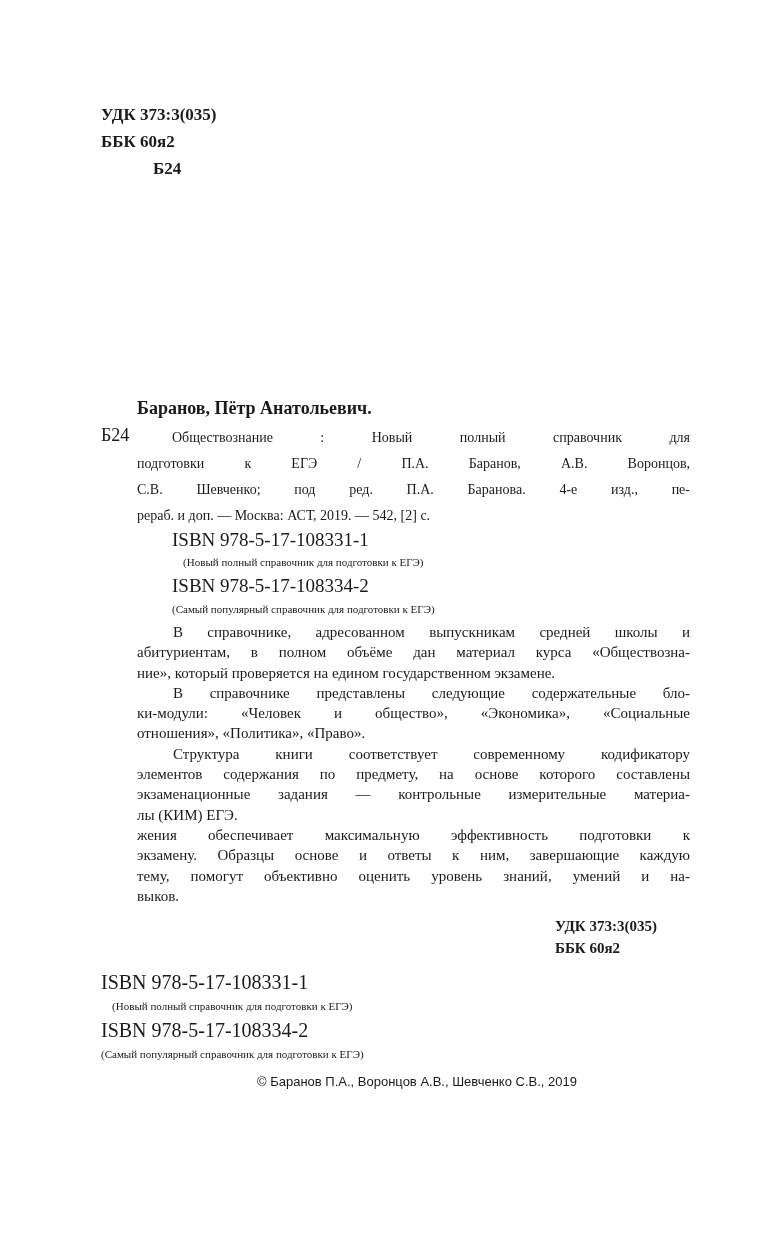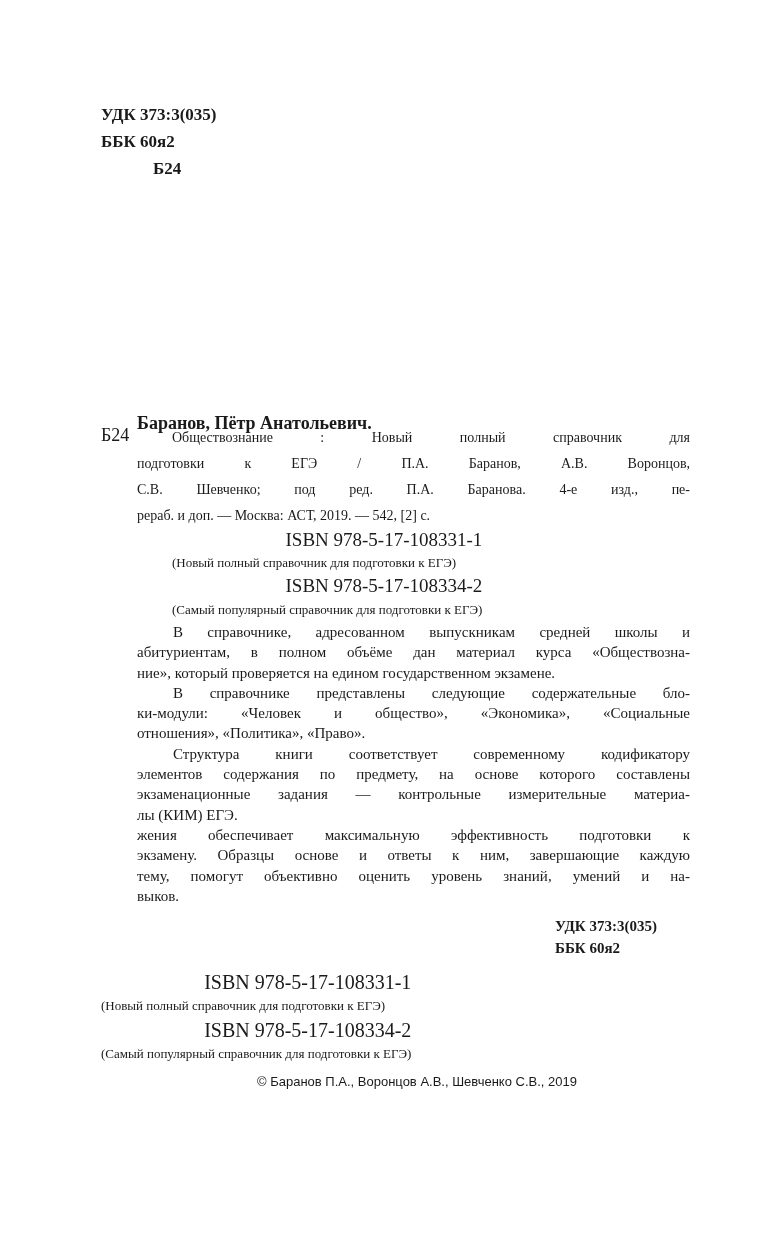--- a/index.html
+++ b/index.html
@@ -5,29 +5,29 @@
   html, body { margin: 0; padding: 0; background: #ffffff; }
   body {
     width: 769px; height: 1240px; position: relative; overflow: hidden;
     font-family: "DejaVu Serif", "Liberation Serif", serif;
     color: #1a1a1a;
   }
   .abs { position: absolute; white-space: nowrap; }
   .b { font-weight: bold; }
   .top-codes { left: 101px; top: 101px; font-size: 17px; line-height: 27px; font-family: "Liberation Serif", serif; }
   .top-codes .indent { padding-left: 52px; }
-  .author { left: 137px; top: 398px; font-size: 18px; font-weight: bold; font-family: "Liberation Serif", serif; margin-top: 15px; }
+  .author { left: 137px; top: 398px; font-size: 18px; font-weight: bold; font-family: "Liberation Serif", serif; }
   .entry-code { left: 101px; top: 425px; font-size: 18px; font-family: "Liberation Serif", serif; }
   .entry { left: 172px; top: 425px; width: 518px; font-size: 14px; line-height: 26px; font-family: "Liberation Serif", serif; white-space: normal; }
   .entry .line { display: block; text-align: justify; text-align-last: justify; }
   .entry .line.last { text-align-last: left; }
   .entry .cont { margin-left: -35px; }
   .isbn-block { left: 172px; font-family: "Liberation Serif", serif; }
-  .isbn { font-size: 19px; text-align: right; }
-  .isbn-note { font-size: 13px; }
+  .isbn { font-size: 19px; }
+  .isbn-note { font-size: 11px; text-align: center; }
   .abstract { left: 137px; top: 622px; width: 553px; font-size: 15px; line-height: 20.3px; font-family: Liberation Serif, serif; white-space: normal; }
   .abstract .line { display: block; text-align: justify; text-align-last: justify; }
   .abstract .line.last { text-align-last: left; }
   .abstract .ind { text-indent: 36px; }
   .bottom-codes { left: 555px; top: 915px; font-size: 15px; line-height: 22px; font-weight: bold; font-family: "Liberation Serif", serif; }
   .bottom-isbn { left: 101px; top: 970px; font-family: "Liberation Serif", serif; }
   .copyright { left: 257px; top: 1070px; font-size: 13px; line-height: 23px; font-family: Liberation Sans, sans-serif; }
 </style>
 </head>
 <body>

